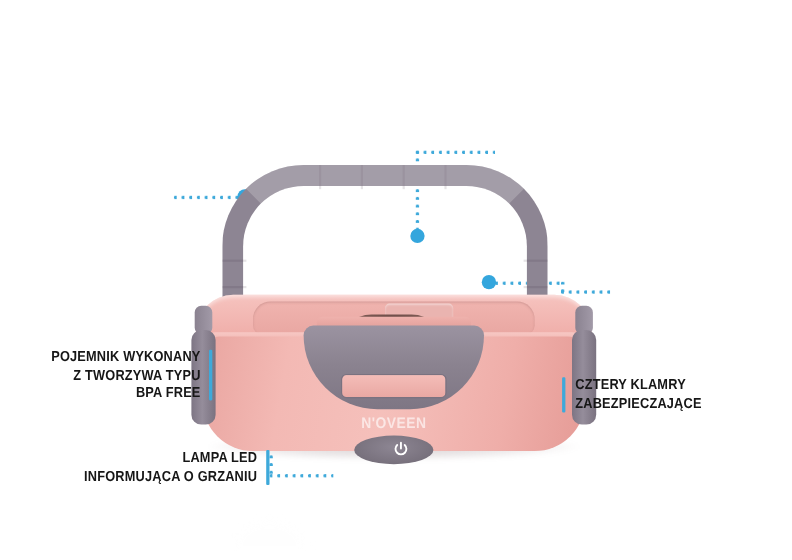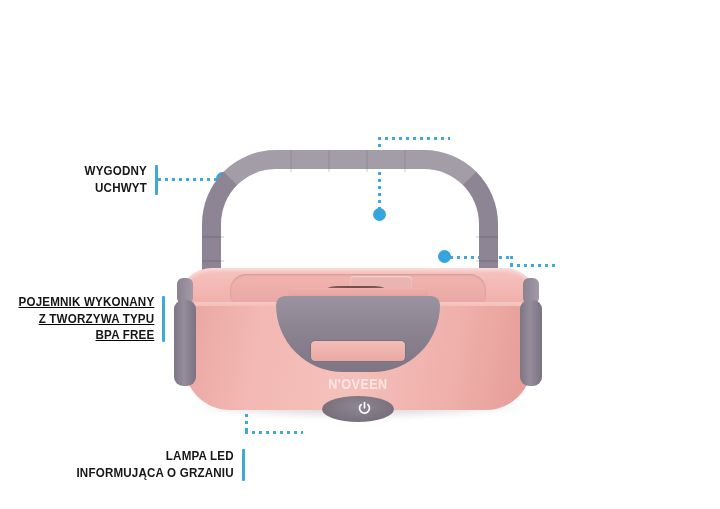--- a/index.html
+++ b/index.html
@@ -244,35 +244,35 @@
 
     <div class="power"></div>
     <div class="powerIco">
       <svg viewBox="0 0 24 24" width="17" height="17" fill="none" stroke="#ffffff" stroke-width="2.4" stroke-linecap="round">
         <path d="M12 3.5 V11"></path>
         <path d="M7.2 6.4 a7 7 0 1 0 9.6 0"></path>
       </svg>
     </div>
   </div>
 
-  <div class="callout left" style="left:0px;top:163px;width:158px;justify-content:flex-end;">
-    <div class="txt">WYGODNY
-UCHWYT</div>
-    <div class="bar" style="height:30px;"></div>
-  </div>
-
-
-
-  <div class="callout left" style="left:0px;top:294px;width:193px;text-decoration:underline;">
+
+
+
+  <div class="callout left" style="left:0px;top:316px;width:193px;justify-content:flex-end;">
     <div class="txt">POJEMNIK WYKONANY
 Z TWORZYWA TYPU
 BPA FREE</div>
     <div class="bar" style="height:46px;"></div>
   </div>
 
-
-  <div class="callout left" style="left:0px;top:408px;width:245px;justify-content:flex-end;margin-top:40px;">
+  <div class="callout right" style="left:511px;top:342px;">
+    <div class="bar" style="height:32px;"></div>
+    <div class="txt">CZTERY KLAMRY
+ZABEZPIECZAJĄCE</div>
+  </div>
+
+  <div class="callout left" style="left:0px;top:408px;width:245px;justify-content:flex-end;">
     <div class="txt">LAMPA LED
 INFORMUJĄCA O GRZANIU</div>
     <div class="bar" style="height:32px;"></div>
   </div>
 
 </div>
 
 </body></html>

